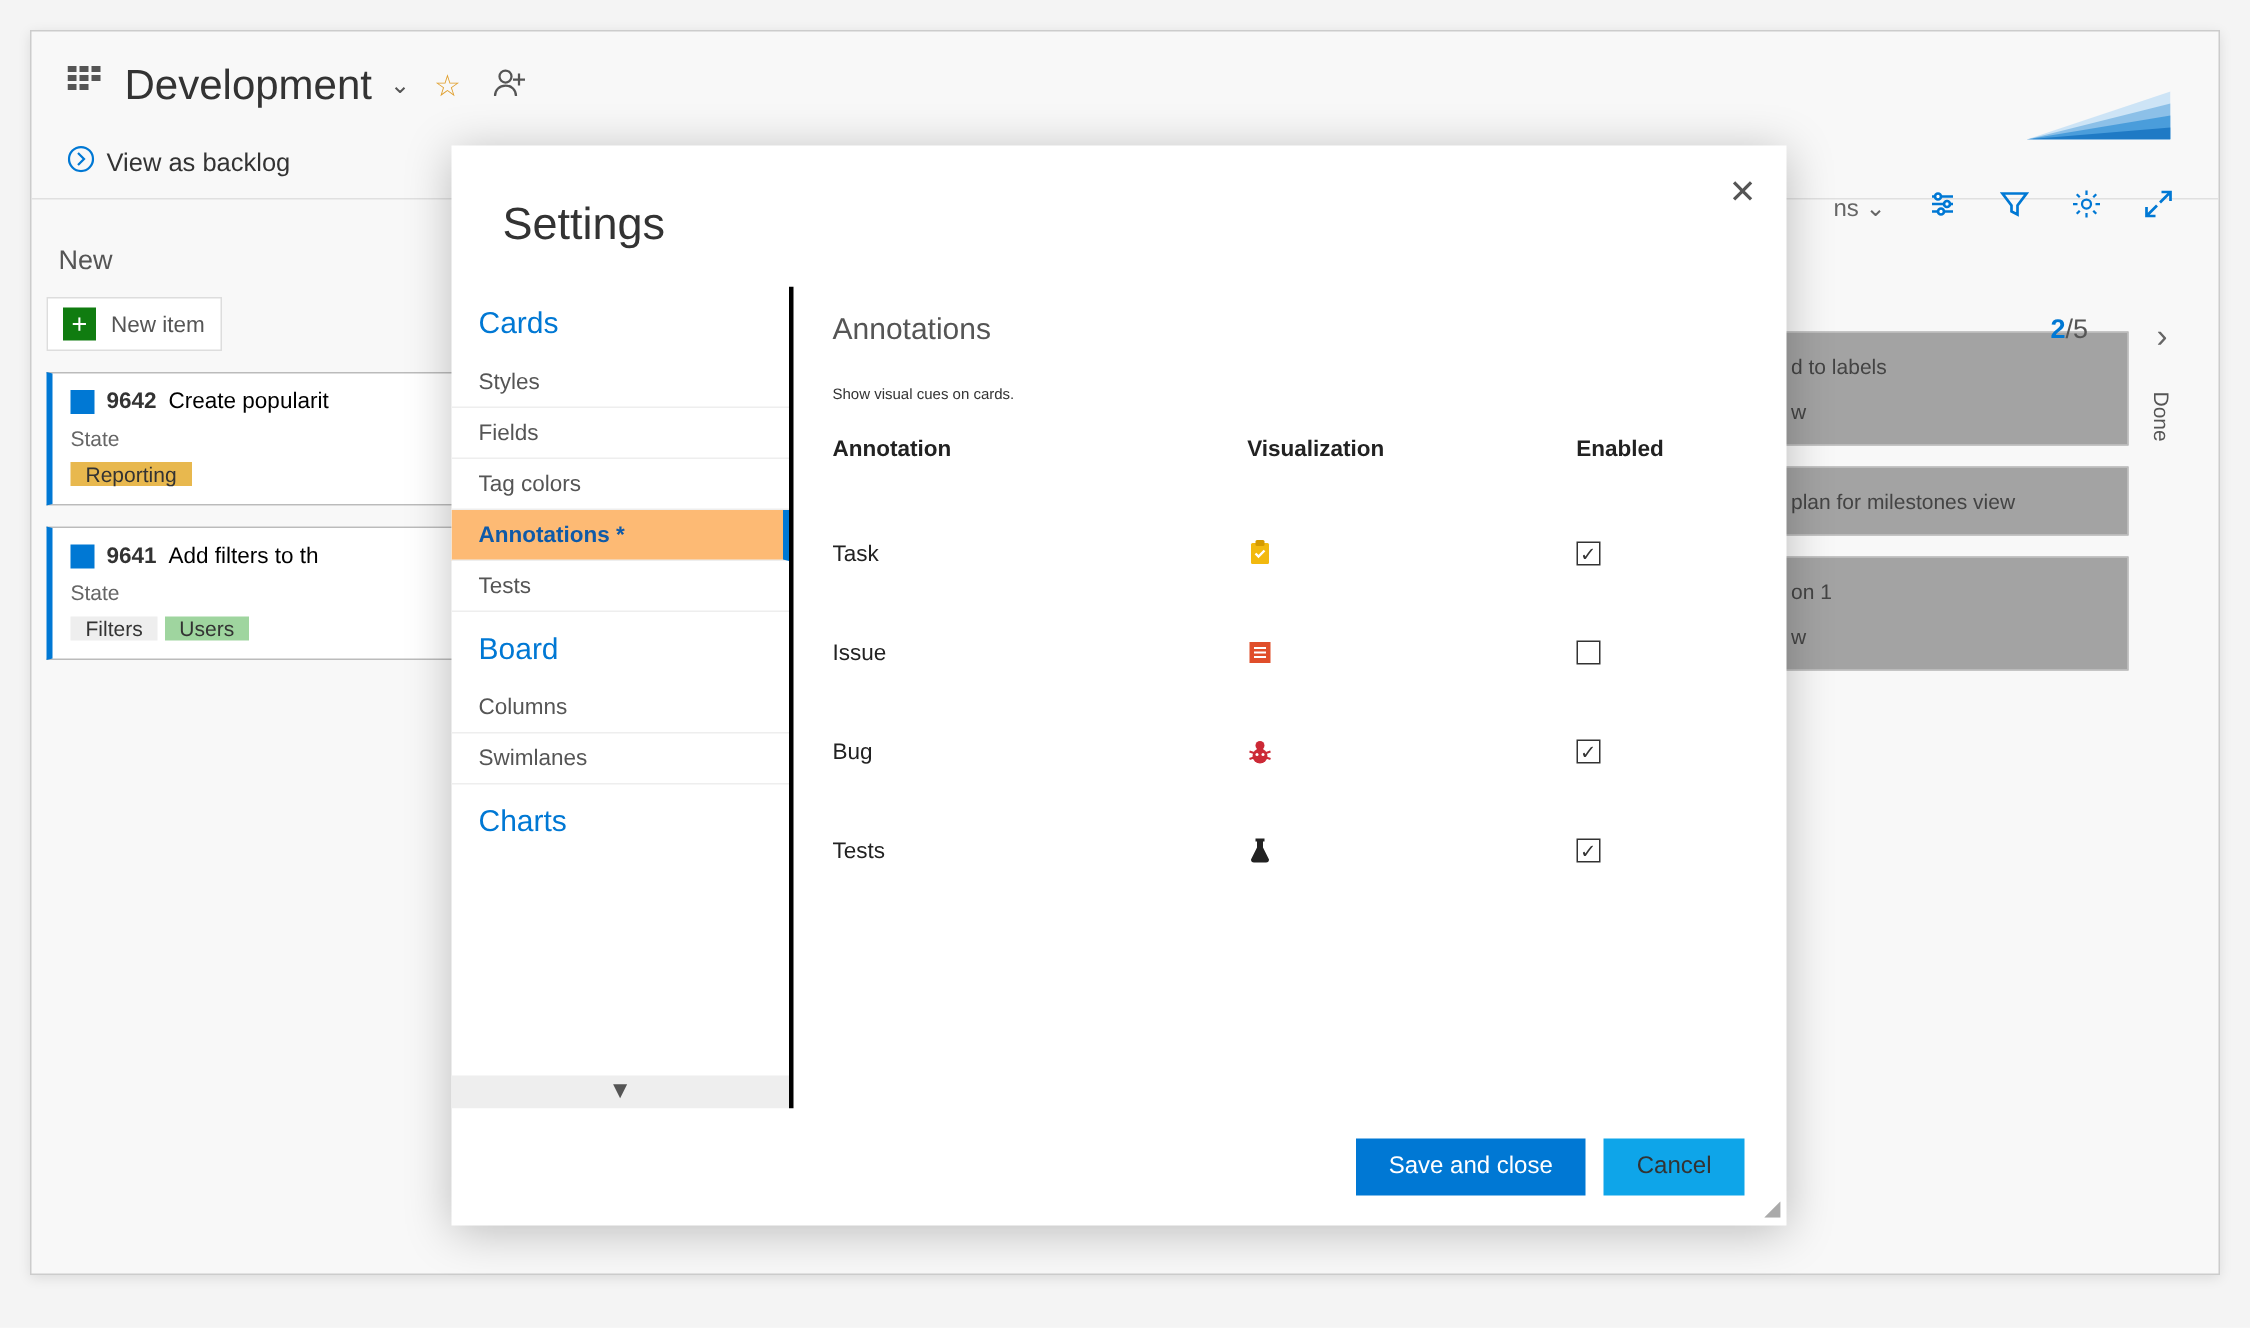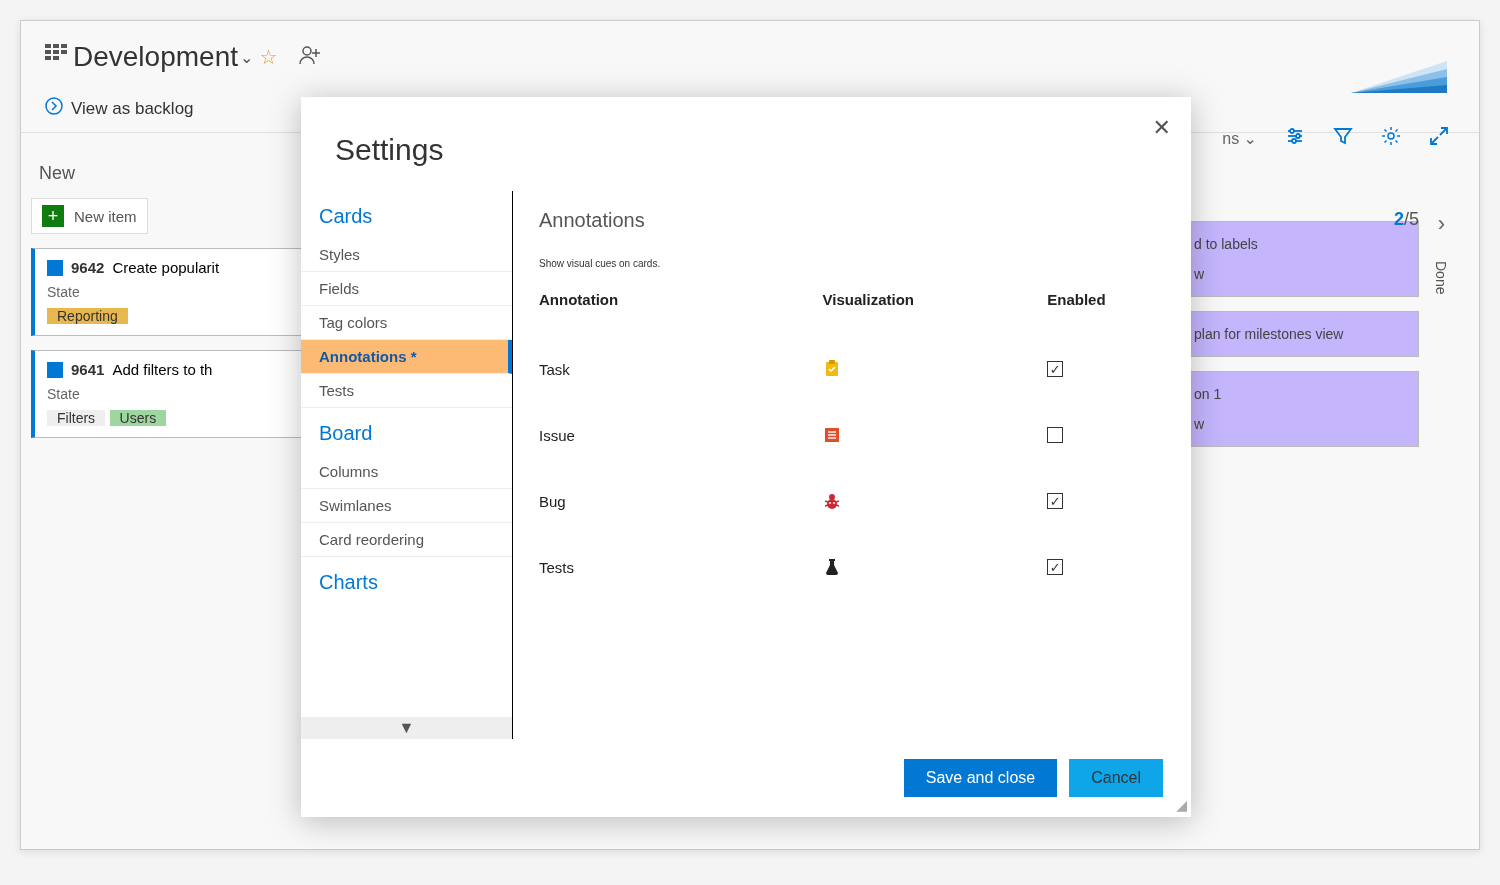--- a/index.html
+++ b/index.html
@@ -1,18 +1,18 @@
 <!DOCTYPE html>
 <html><head>
 <meta charset="utf-8">
 <style>
 * { margin:0; padding:0; box-sizing:border-box; font-family:"Segoe UI", Arial, sans-serif; }
 body { width:1500px; height:885px; background:#f4f4f4; position:relative; overflow:hidden; }
 .app { border:1px solid #ccc; margin:20px; height:830px; background:#f8f8f8; position:relative; box-shadow:0 2px 8px rgba(0,0,0,.1); }
-.topbar { display:flex; align-items:center; padding:20px 24px 12px; gap:2px; }
+.topbar { display:flex; align-items:center; padding:20px 24px 12px; gap:12px; }
 .grid-icon svg { width:26px; height:22px; }
 .board-title { font-size:28px; color:#333; }
 .top-icons { display:flex; gap:22px; align-items:center; margin-left:4px; }
 .star { color:#e0a030; font-size:20px; }
 .actionbar { display:flex; align-items:center; padding:12px 24px; justify-content:space-between; border-bottom:1px solid #e0e0e0; }
 .view-as { display:flex; align-items:center; gap:8px; color:#333; font-size:17px; }
 .blue { color:#0078d4; }
 .right-tools { display:flex; align-items:center; gap:28px; color:#0078d4; position:absolute; right:30px; top:105px; }
 .columns { display:flex; margin-top:10px; }
 .col { width:440px; padding:16px 10px; }
@@ -23,31 +23,31 @@
 .card-head { display:flex; align-items:center; gap:8px; font-size:15px; }
 .wi-icon { width:16px; height:16px; background:#0078d4; display:inline-block; }
 .wi-id { font-weight:bold; color:#333; }
 .card-row { display:flex; align-items:center; justify-content:space-between; margin-top:8px; font-size:14px; color:#666;gap:37px; }
 .state-dot { width:10px; height:10px; border-radius:50%; background:#999; display:inline-block; margin-right:6px; }
 .tag { display:inline-block; padding:0 10px; font-size:14px; margin-top:8px; }
 .tag-yellow { background:#e8b84e; color:#333; }
 .tag-gray { background:#eee; color:#333; }
 .tag-green { background:#9fd59f; color:#333; }
 .right-col { position:absolute; right:60px; top:200px; width:240px; }
-.rcard { background:#c4b5fd; border:1px solid #bbb; padding:14px; margin-bottom:14px; font-size:14px; color:#444; }
+.rcard { background:#a3a3a3; border:1px solid #bbb; padding:14px; margin-bottom:14px; font-size:14px; color:#444; }
 .done-strip { position:absolute; right:30px; top:240px; writing-mode:vertical-rl; font-size:14px; color:#555; }
-.counter { position:absolute; right:60px; top:188px; font-size:18px; }
+.counter { position:absolute; right:87px; top:188px; font-size:18px; }
 .counter .blue { color:#0078d4; font-weight:bold; }
 .counter span:last-child { color:#555; }
 .chevron-right { position:absolute; right:34px; top:190px; font-size:22px; color:#666; }
 .modal { position:absolute; left:280px; top:76px; width:890px; height:720px; background:#fff; box-shadow:0 4px 30px rgba(0,0,0,.25); display:flex; flex-direction:column; }
 .modal-close { position:absolute; top:18px; right:20px; font-size:22px; color:#555; cursor:pointer; }
 .modal-title { font-size:30px; color:#333; padding:36px 0 24px 34px; }
 .modal-body { display:flex; flex:1; overflow:hidden; }
-.sidenav { width:212px; border-right:1px solid #000000; position:relative; }
+.sidenav { width:228px; border-right:3px solid #000000; position:relative; }
 .side-section-title { color:#0078d4; font-size:20px; padding:14px 18px 10px; }
 .side-item { padding:8px 18px; font-size:15px; color:#555; border-bottom:1px solid #eee; cursor:pointer; }
 .side-item.selected { background:#fdba74; color:#0f5aa8; font-weight:bold; border-right:4px solid #0078d4; }
 .side-scroll { position:absolute; bottom:0; left:0; right:0; background:#eee; text-align:center; padding:2px; color:#555; }
 .panel { flex:1; padding:18px 26px; }
 .panel-heading { font-size:20px; color:#555; margin-bottom:26px; }
 .panel-desc { font-size:10px; color:#333; margin-bottom:22px; }
 .atable { display:grid; grid-template-columns:2fr 1.5fr 1fr; row-gap:30px; align-items:center;gap:48px; }
 .ahead { font-weight:bold; font-size:15px; color:#222; padding-bottom:4px; }
 .aname { font-size:15px; color:#222; }
@@ -207,21 +207,20 @@
         <div class="side-section-title">Cards</div>
         <div class="side-item">Styles</div>
         <div class="side-item">Fields</div>
         <div class="side-item">Tag colors</div>
         <div class="side-item selected">Annotations *</div>
         <div class="side-item">Tests</div>
 
         <div class="side-section-title">Board</div>
         <div class="side-item">Columns</div>
         <div class="side-item">Swimlanes</div>
-        <div class="side-item">Card reordering</div>
 
         <div class="side-section-title">Charts</div>
         <div class="side-scroll">▼</div>
       </div>
 
       <div class="panel">
         <div class="panel-heading">Annotations</div>
         <div class="panel-desc">Show visual cues on cards.</div>
 
         <div class="atable">

